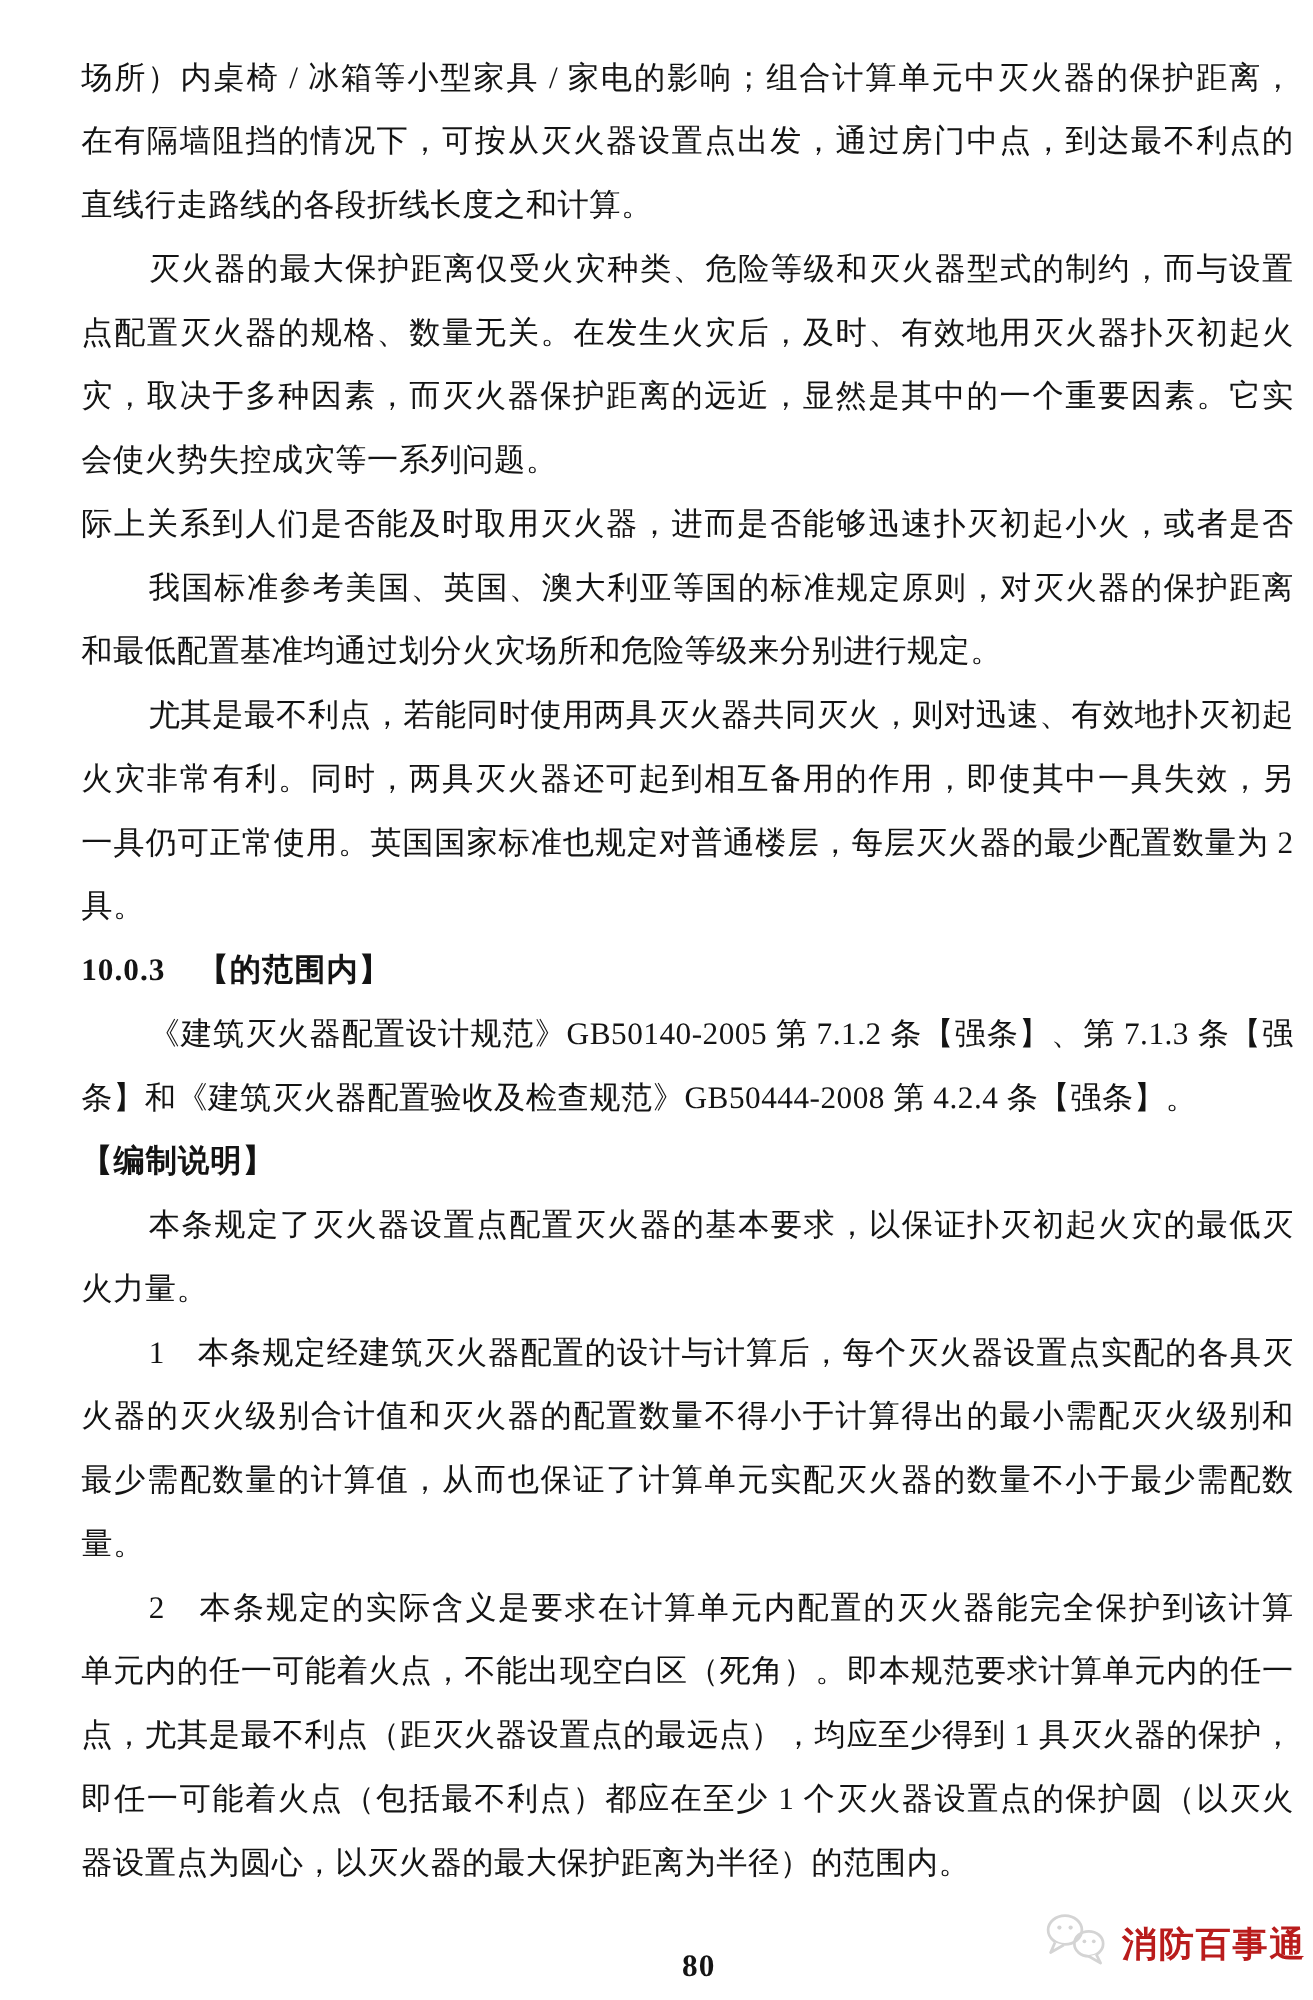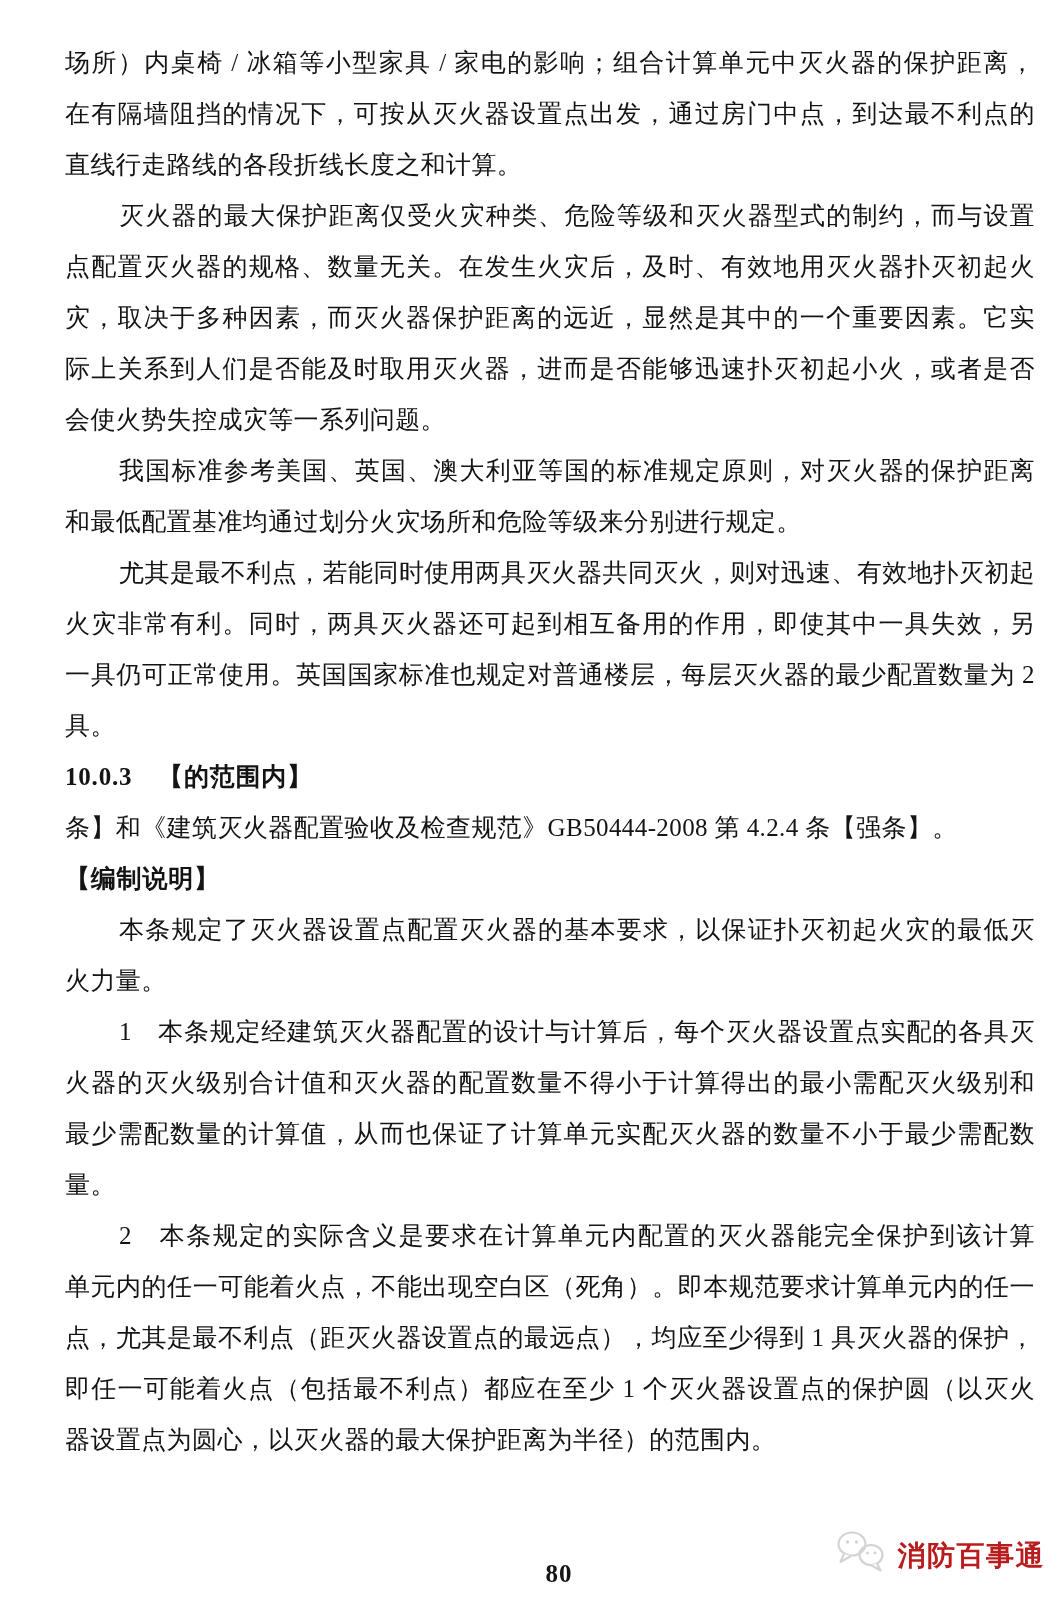--- a/index.html
+++ b/index.html
@@ -62,29 +62,30 @@
 
 <div class="page">
 
   <div class="text-block">
       <div class="line fill">场所）内桌椅 / 冰箱等小型家具 / 家电的影响；组合计算单元中灭火器的保护距离，</div>
       <div class="line fill">在有隔墙阻挡的情况下，可按从灭火器设置点出发，通过房门中点，到达最不利点的</div>
       <div class="line">直线行走路线的各段折线长度之和计算。</div>
       <div class="line indent fill">灭火器的最大保护距离仅受火灾种类、危险等级和灭火器型式的制约，而与设置</div>
       <div class="line fill">点配置灭火器的规格、数量无关。在发生火灾后，及时、有效地用灭火器扑灭初起火</div>
       <div class="line fill">灾，取决于多种因素，而灭火器保护距离的远近，显然是其中的一个重要因素。它实</div>
+      <div class="line">会使火势失控成灾等一系列问题。</div>
       <div class="line fill">际上关系到人们是否能及时取用灭火器，进而是否能够迅速扑灭初起小火，或者是否</div>
-      <div class="line">会使火势失控成灾等一系列问题。</div>
       <div class="line indent fill">我国标准参考美国、英国、澳大利亚等国的标准规定原则，对灭火器的保护距离</div>
       <div class="line">和最低配置基准均通过划分火灾场所和危险等级来分别进行规定。</div>
       <div class="line indent fill">尤其是最不利点，若能同时使用两具灭火器共同灭火，则对迅速、有效地扑灭初起</div>
       <div class="line fill">火灾非常有利。同时，两具灭火器还可起到相互备用的作用，即使其中一具失效，另</div>
       <div class="line fill">一具仍可正常使用。英国国家标准也规定对普通楼层，每层灭火器的最少配置数量为 2</div>
       <div class="line">具。</div>
       <div class="line bold">10.0.3　【的范围内】</div>
+      <div class="line indent fill">《建筑灭火器配置设计规范》GB50140-2005 第 7.1.2 条【强条】、第 7.1.3 条【强</div>
       <div class="line">条】和《建筑灭火器配置验收及检查规范》GB50444-2008 第 4.2.4 条【强条】。</div>
       <div class="line bold">【编制说明】</div>
       <div class="line indent fill">本条规定了灭火器设置点配置灭火器的基本要求，以保证扑灭初起火灾的最低灭</div>
       <div class="line">火力量。</div>
       <div class="line indent fill">1　本条规定经建筑灭火器配置的设计与计算后，每个灭火器设置点实配的各具灭</div>
       <div class="line fill">火器的灭火级别合计值和灭火器的配置数量不得小于计算得出的最小需配灭火级别和</div>
       <div class="line fill">最少需配数量的计算值，从而也保证了计算单元实配灭火器的数量不小于最少需配数</div>
       <div class="line">量。</div>
       <div class="line indent fill">2　本条规定的实际含义是要求在计算单元内配置的灭火器能完全保护到该计算</div>
       <div class="line fill">单元内的任一可能着火点，不能出现空白区（死角）。即本规范要求计算单元内的任一</div>

